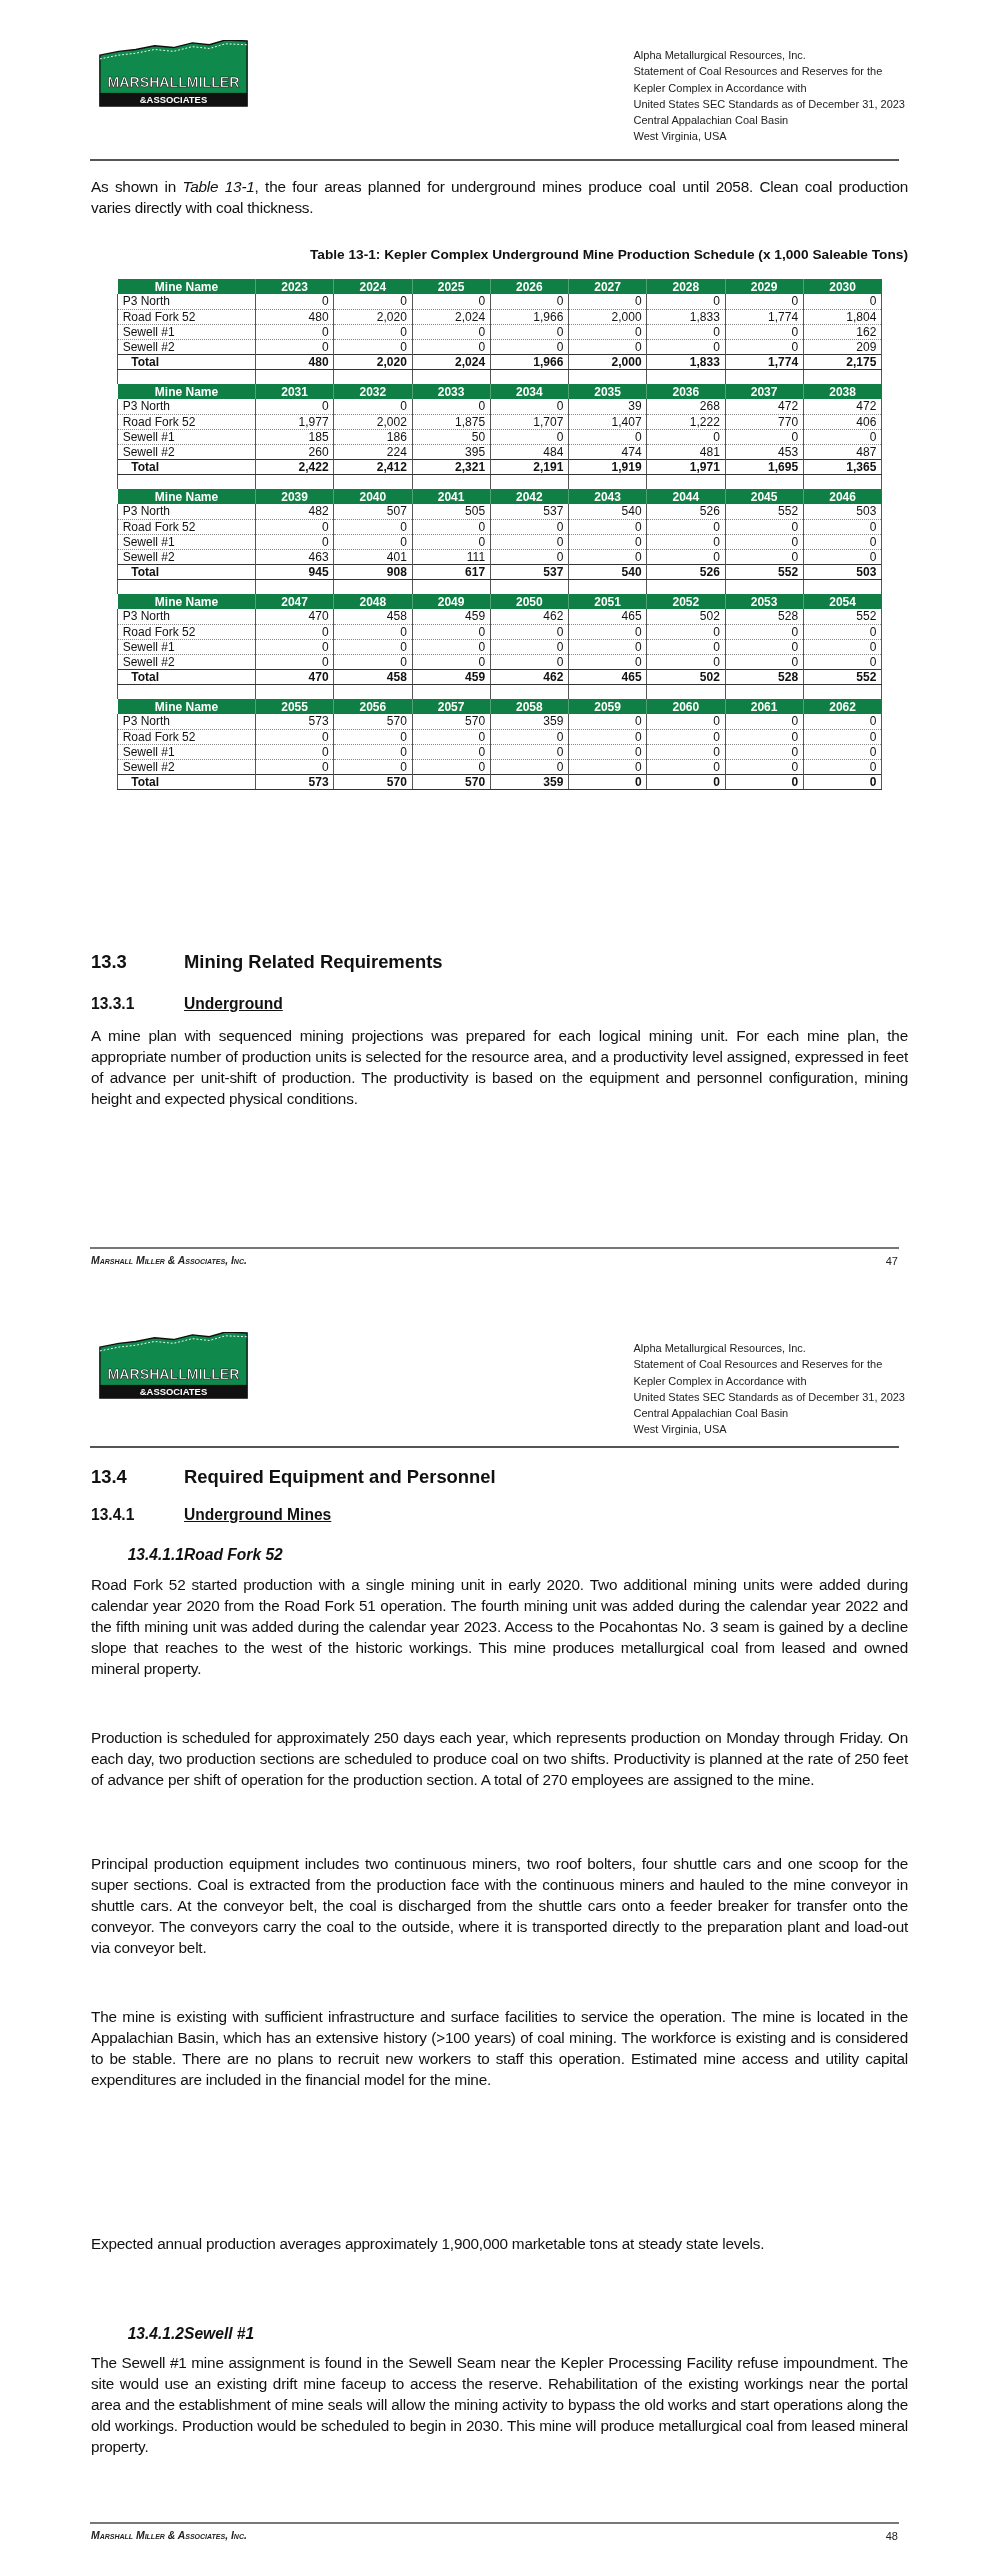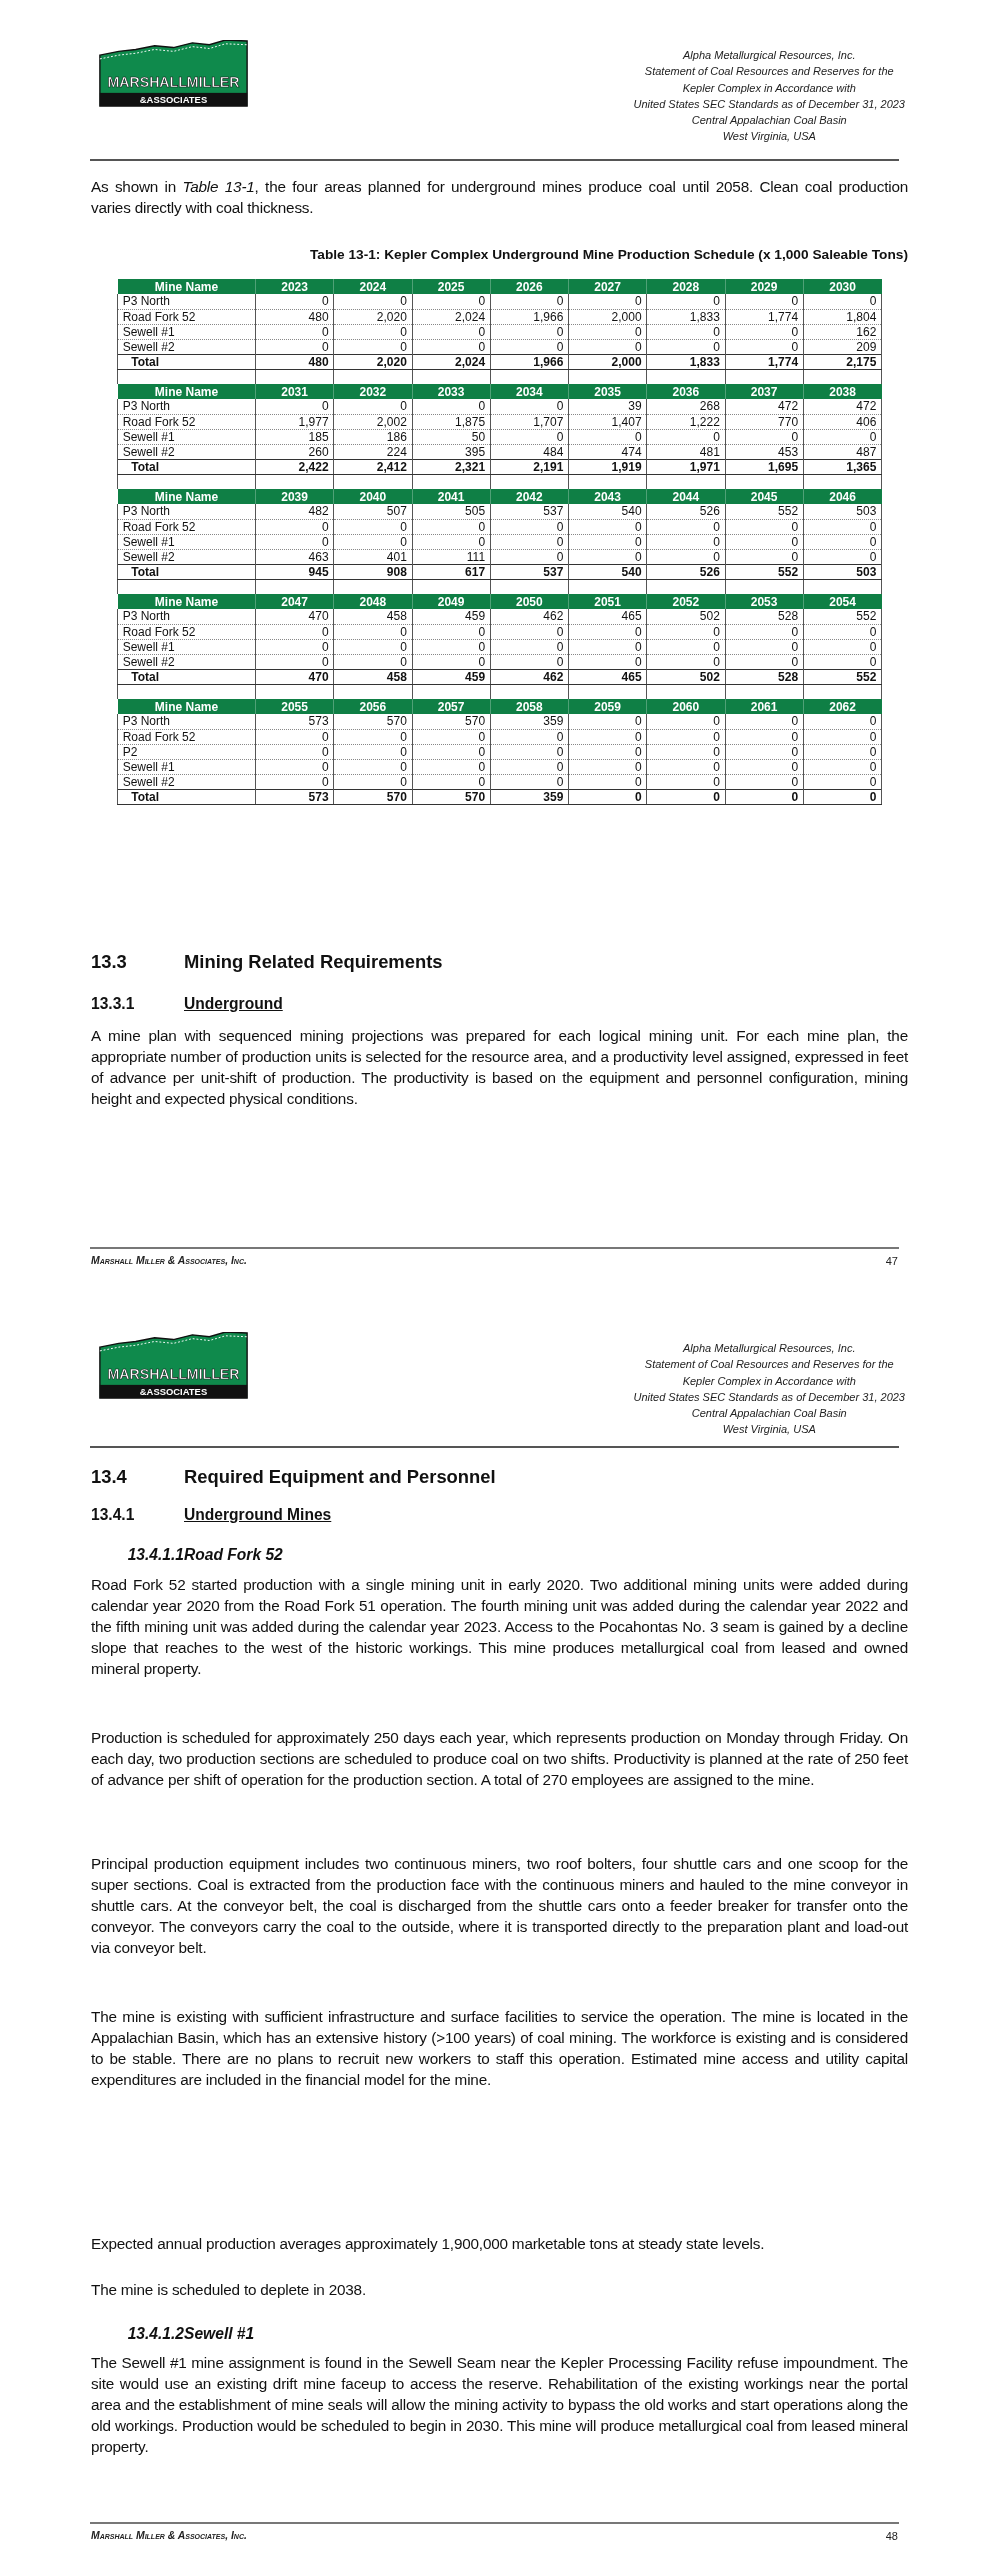--- a/index.html
+++ b/index.html
@@ -1,21 +1,21 @@
 <!DOCTYPE html>
 <html style="font-size:15px"><head>
 <meta charset="utf-8">
 <style>
   * { box-sizing: border-box; margin: 0; padding: 0; }
   body { width: 995px; height: 2576px; background: #ffffff; font-family: "Liberation Sans", sans-serif; color: #111; position: relative; overflow: hidden; }
   .page { position: absolute; left: 0; width: 995px; }
   .page1 { top: 0; height: 1293px; }
   .page2 { top: 1293px; height: 1283px; }
   .logo { position: absolute; left: 98px; width: 151px; height: 68px; }
-  .hdr-text { position: absolute; right: 90px; text-align: center; font-size: 11px; line-height: 16.3px; color: #222; font-style: italic; }
+  .hdr-text { position: absolute; right: 90px; text-align: left; font-size: 11px; line-height: 16.3px; color: #222; }
   .hdr-line { position: absolute; left: 90px; right: 96px; height: 1.9px; background: #555; }
   .body-text { position: absolute; left: 91px; width: 817px; font-size: 15.3px; line-height: 21px; text-align: justify; color: #111; letter-spacing: -0.2px; }
   .table-title { position: absolute; left: 91px; width: 817px; text-align: right; font-weight: bold; font-size: 13.7px; }
   table.prod { position: absolute; left: 117px; width: 765px; border-collapse: collapse; font-size: 12px; }
   table.prod td, table.prod th { height: 15px; padding: 0 4.7px; line-height: 14px; }
   table.prod col.name { width: 138px; }
   table.prod th { background: #0f7f45; color: #fff; font-weight: bold; text-align: center; border-left: 0.9px solid #ffffff44; }
   table.prod td { border-left: 0.9px solid #555; text-align: right; border-bottom: 0.9px dotted #888; }
   table.prod td.nm { text-align: left; }
   table.prod tr.total td { font-weight: bold; border-top: 0.9px solid #333; border-bottom: 0.9px solid #333; }
@@ -405,31 +405,20 @@
           <td>0</td>
           <td>0</td>
           <td>0</td>
           <td>0</td>
           <td>0</td>
           <td>0</td>
           <td>0</td>
           <td>0</td>
         </tr>
         <tr>
-          <td class="nm">P2</td>
-          <td>0</td>
-          <td>0</td>
-          <td>0</td>
-          <td>0</td>
-          <td>0</td>
-          <td>0</td>
-          <td>0</td>
-          <td>0</td>
-        </tr>
-        <tr>
           <td class="nm">Sewell #1</td>
           <td>0</td>
           <td>0</td>
           <td>0</td>
           <td>0</td>
           <td>0</td>
           <td>0</td>
           <td>0</td>
           <td>0</td>
         </tr>
@@ -488,21 +477,20 @@
 
   <div class="h2" style="top:173px"><span class="num">13.4</span><span>Required Equipment and Personnel</span></div>
   <div class="h3" style="top:213px"><span class="num">13.4.1</span><span class="u">Underground Mines</span></div>
   <div class="h4" style="top:253px"><span class="num">13.4.1.1</span><span>Road Fork 52</span></div>
 
   <p class="body-text" style="top:281px">Road Fork 52 started production with a single mining unit in early 2020.  Two additional mining units were added during calendar year 2020 from the Road Fork 51 operation.  The fourth mining unit was added during the calendar year 2022 and the fifth mining unit was added during the calendar year 2023.  Access to the Pocahontas No. 3 seam is gained by a decline slope that reaches to the west of the historic workings.  This mine produces metallurgical coal from leased and owned mineral property.</p>
   <p class="body-text" style="top:434px">Production is scheduled for approximately 250 days each year, which represents production on Monday through Friday.  On each day, two production sections are scheduled to produce coal on two shifts.  Productivity is planned at the rate of 250 feet of advance per shift of operation for the production section.  A total of 270 employees are assigned to the mine.</p>
   <p class="body-text" style="top:560px">Principal production equipment includes two continuous miners, two roof bolters, four shuttle cars and one scoop for the super sections.  Coal is extracted from the production face with the continuous miners and hauled to the mine conveyor in shuttle cars.  At the conveyor belt, the coal is discharged from the shuttle cars onto a feeder breaker for transfer onto the conveyor.  The conveyors carry the coal to the outside, where it is transported directly to the preparation plant and load-out via conveyor belt.</p>
   <p class="body-text" style="top:713px">The mine is existing with sufficient infrastructure and surface facilities to service the operation.  The mine is located in the Appalachian Basin, which has an extensive history (&gt;100 years) of coal mining.  The workforce is existing and is considered to be stable.  There are no plans to recruit new workers to staff this operation.  Estimated mine access and utility capital expenditures are included in the financial model for the mine.</p>
   <p class="body-text" style="top:940px">Expected annual production averages approximately 1,900,000 marketable tons at steady state levels.</p>
-  <p class="body-text" style="top:986px">The mine is scheduled to deplete in 2038.</p>
 
   <div class="h4" style="top:1032px"><span class="num">13.4.1.2</span><span>Sewell #1</span></div>
   <p class="body-text" style="top:1059px">The Sewell #1 mine assignment is found in the Sewell Seam near the Kepler Processing Facility refuse impoundment.  The site would use an existing drift mine faceup to access the reserve.  Rehabilitation of the existing workings near the portal area and the establishment of mine seals will allow the mining activity to bypass the old works and start operations along the old workings.  Production would be scheduled to begin in 2030.  This mine will produce metallurgical coal from leased mineral property.</p>
 
   <div class="ftr-line" style="top:1229px"></div>
   <div class="ftr-left" style="top:1237px">Marshall Miller &amp; Associates, Inc.</div>
   <div class="ftr-right" style="top:1237px">48</div>
 </div>
 
 

